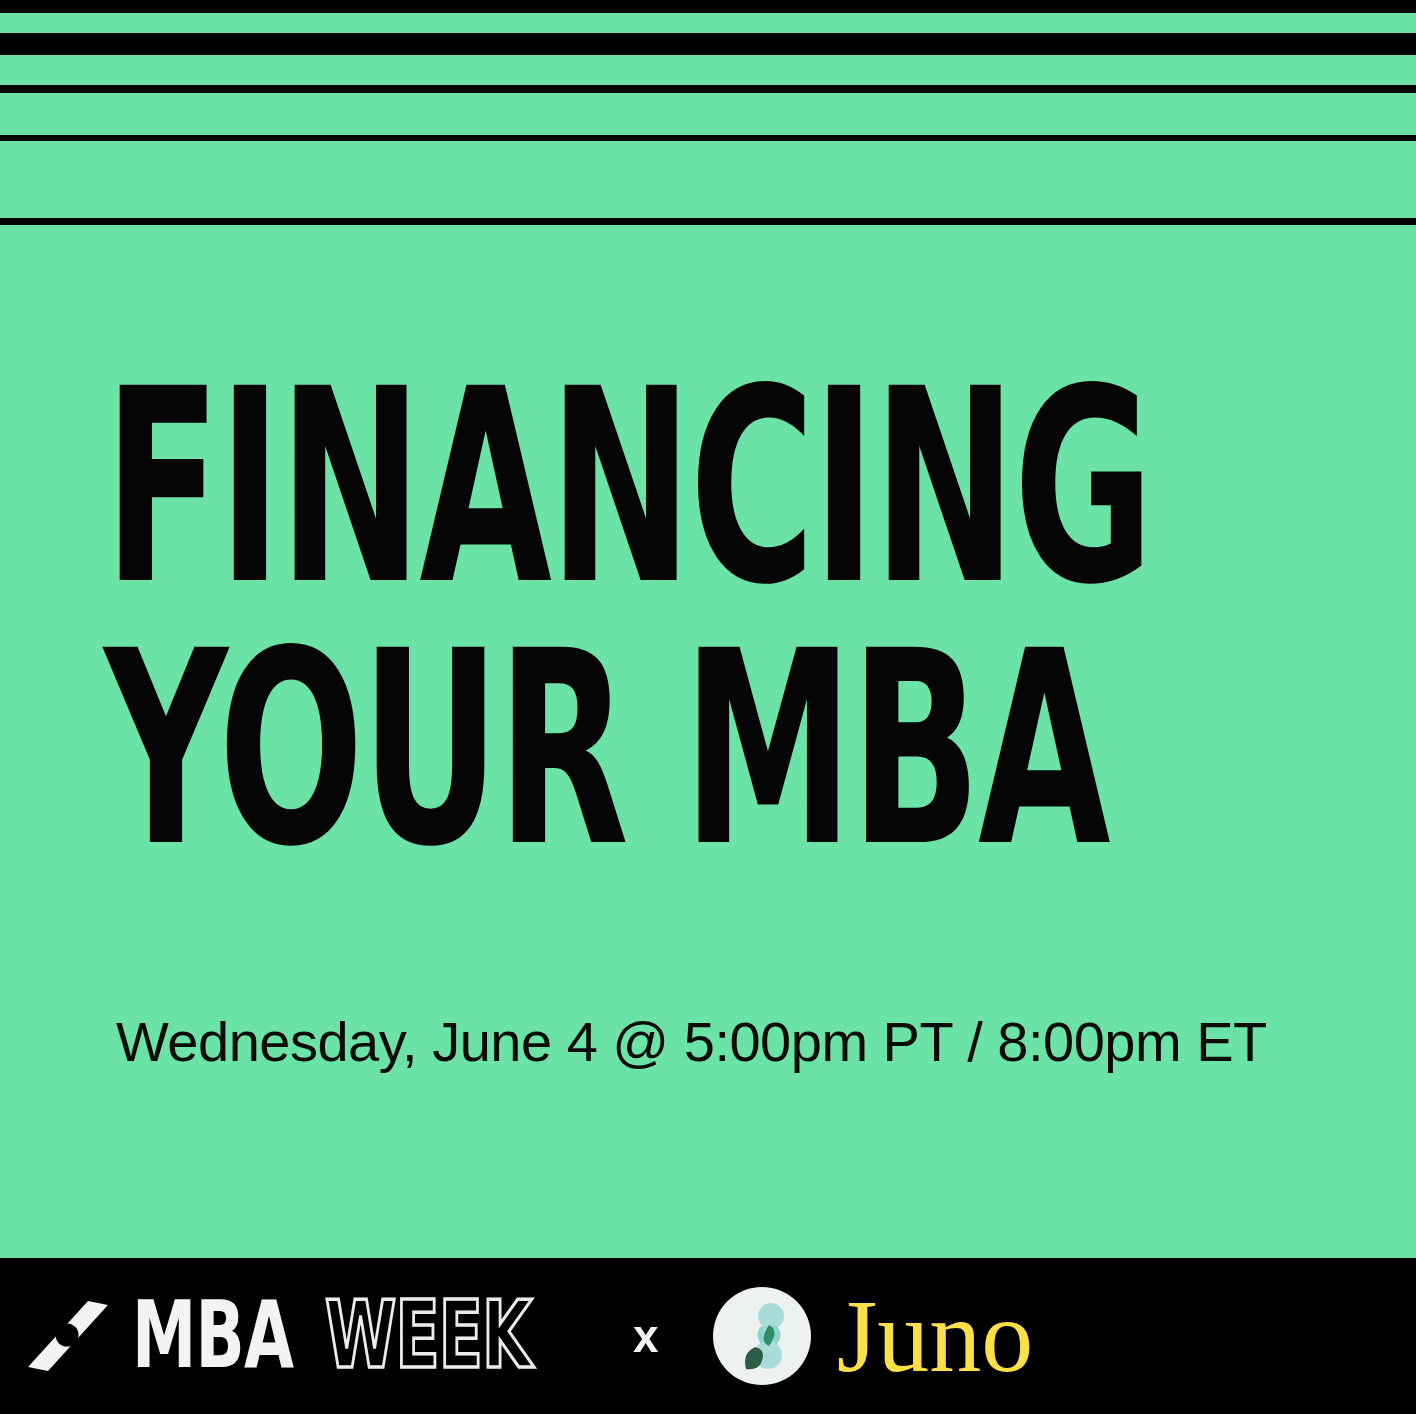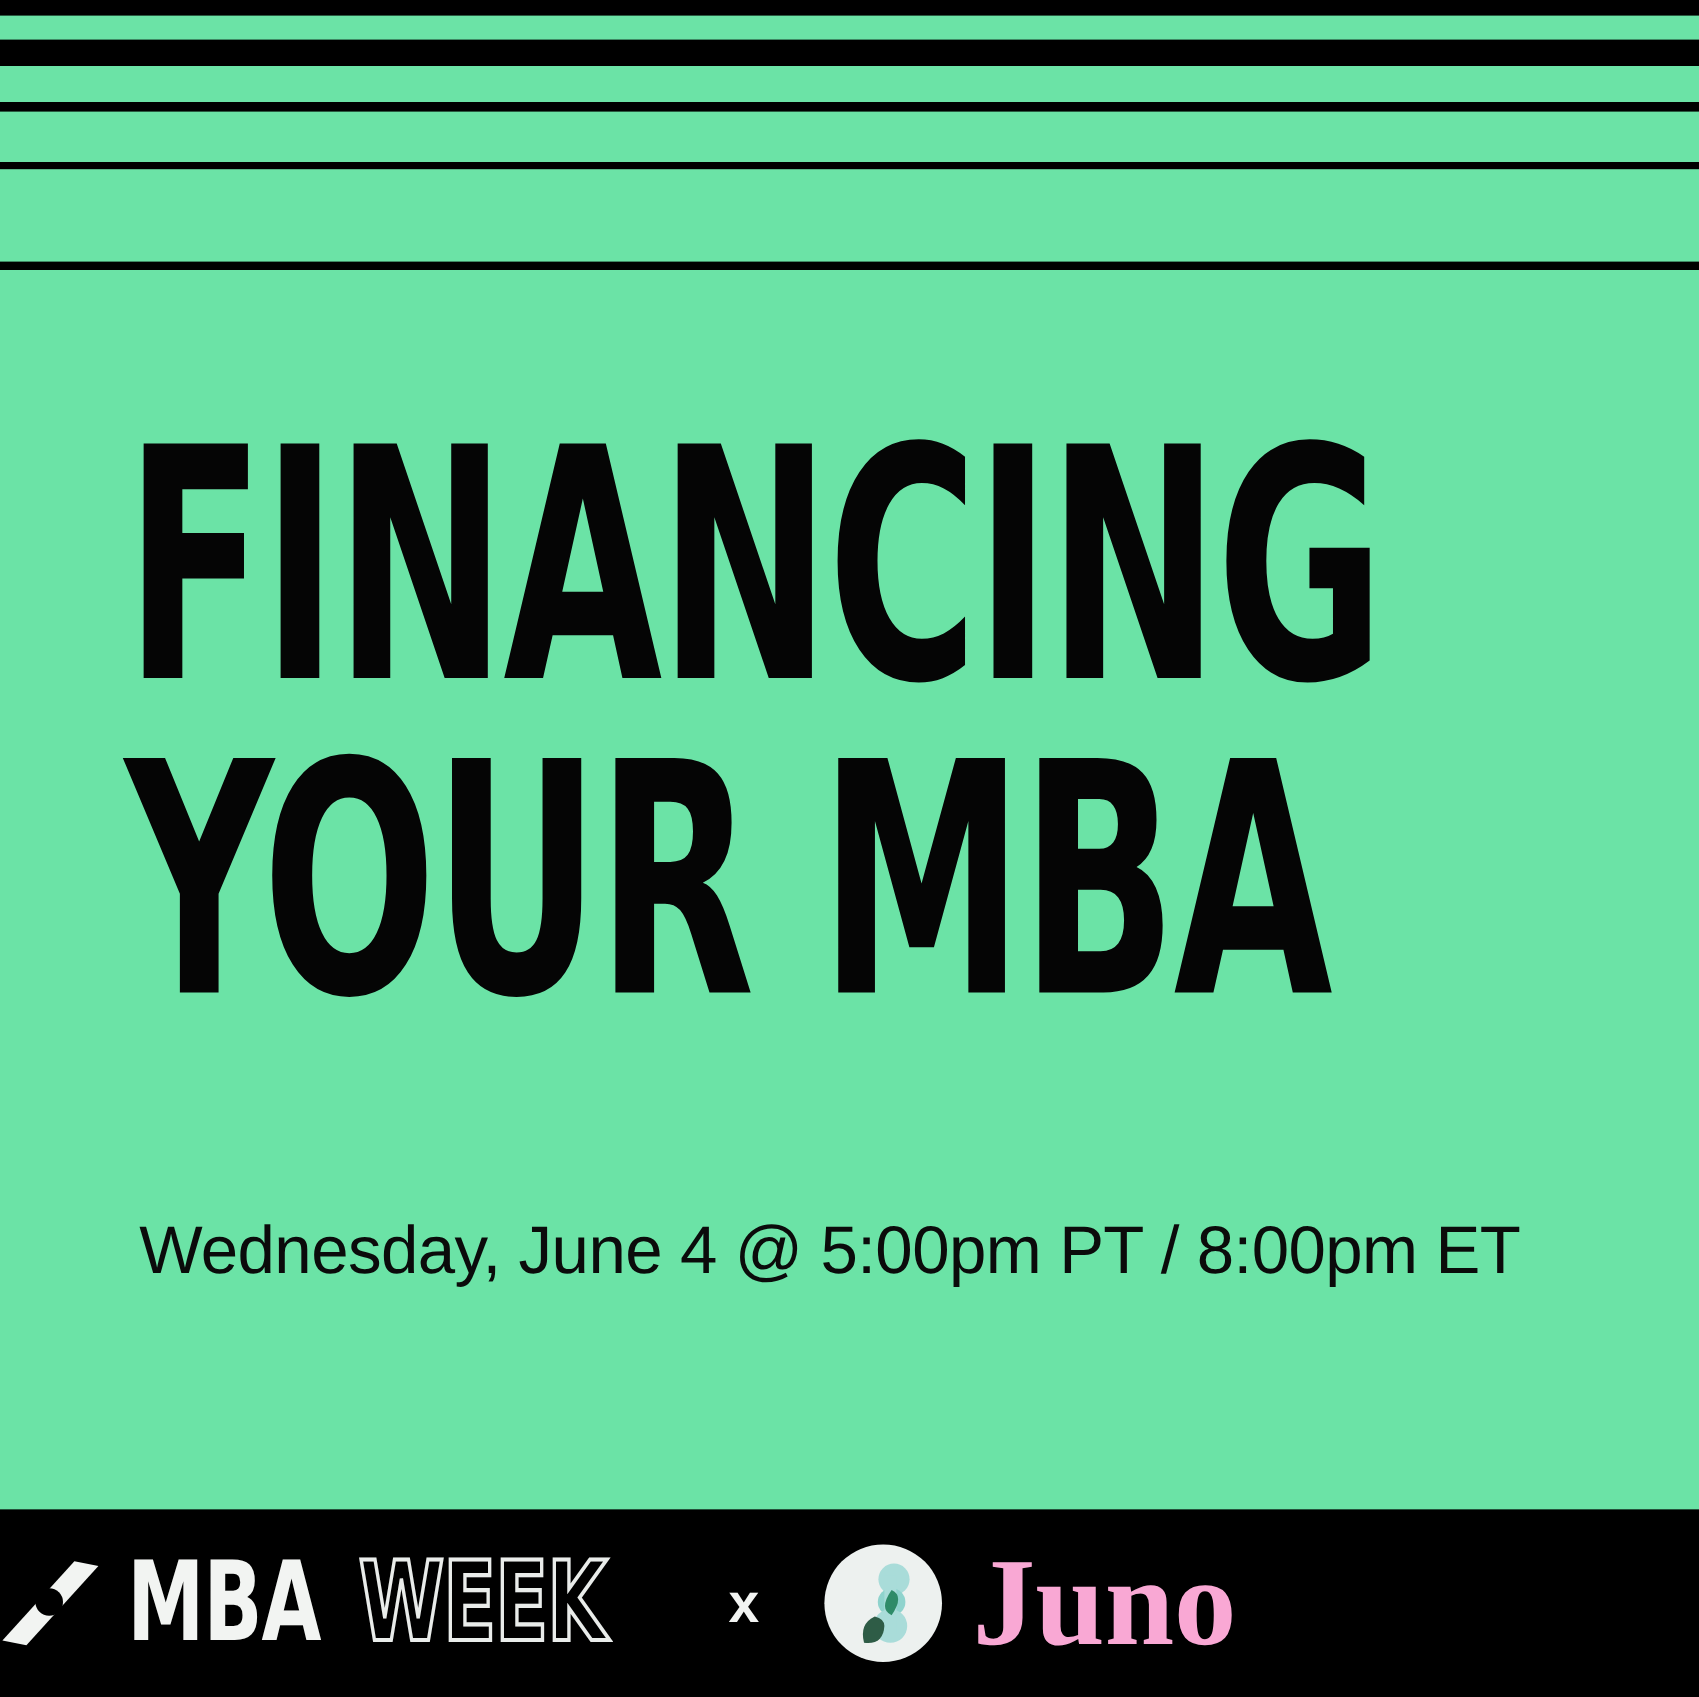--- a/index.html
+++ b/index.html
@@ -47,21 +47,21 @@
     top: 255px;
     width: 1416px;
     height: 1003px;
     background: #6BE3A6;
   }
 
   
   .headline {
     position: absolute;
     left: 104px;
-    top: 342px;
+    top: 356px;
     width: 1000px;
   }
   .headline-line {
     display: block;
     color: #050505;
     font-family: "Liberation Sans Narrow", "DejaVu Sans Condensed", "Liberation Sans", sans-serif;
     font-weight: 700;
     font-size: 268px;
     line-height: 262px;
     letter-spacing: -4px;
@@ -87,20 +87,21 @@
   
   .footer {
     position: absolute;
     left: 0;
     top: 1258px;
     width: 1416px;
     height: 156px;
     background: #000000;
     display: flex;
     align-items: center;
+    padding-left: 26px;
   }
 
   
   .mbaweek {
     display: flex;
     align-items: center;
     gap: 22px;
   }
   .rhombus-icon {
     width: 84px;
@@ -143,23 +144,23 @@
     display: flex;
     align-items: center;
     gap: 24px;
   }
   .juno-mark {
     width: 102px;
     height: 102px;
     flex: 0 0 auto;
   }
   .juno-word {
-    color: #f9a8d4;
+    color: #fde047;
     font-family: "Liberation Serif", serif;
-    font-weight: 700;
+    font-weight: 400;
     font-size: 104px;
     line-height: 1;
     letter-spacing: 0px;
   }
 </style>
 </head>
 <body>
 
 <div class="canvas">
 

